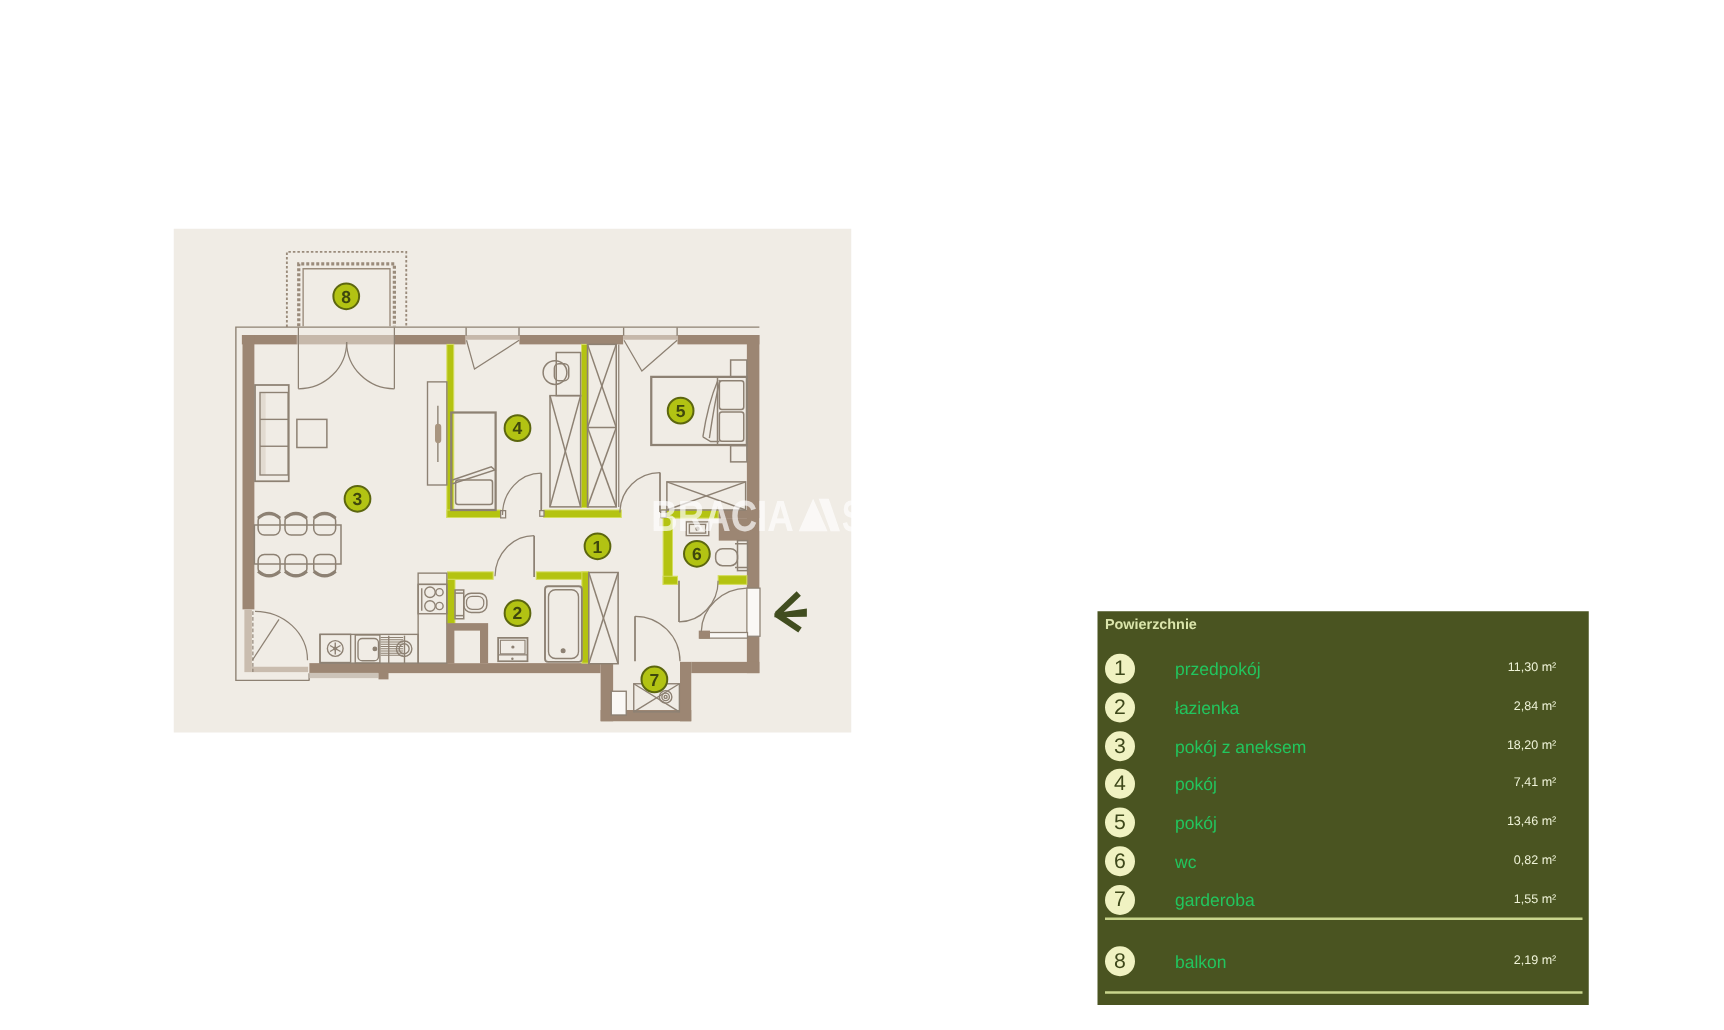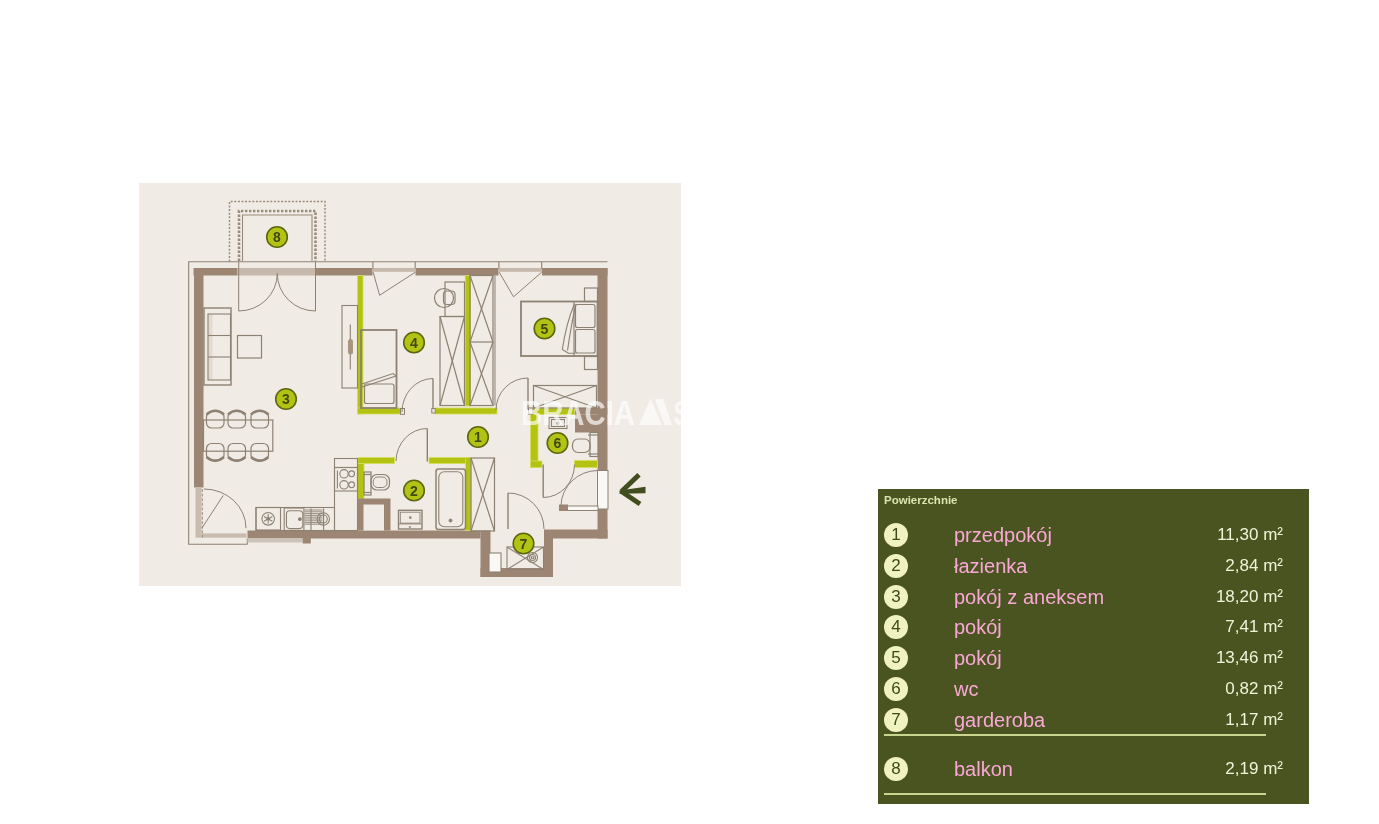--- a/index.html
+++ b/index.html
@@ -1,24 +1,24 @@
 <!DOCTYPE html>
 <html><head>
 <meta charset="utf-8">
 <style>
   html,body{margin:0;padding:0;background:#ffffff;font-family:"Liberation Sans",sans-serif;}
   #page{position:relative;width:1379px;height:824px;overflow:hidden;background:#ffffff;}
   #planbg{position:absolute;left:139px;top:183px;width:542px;height:403px;background:#f0ece5;}
   svg{position:absolute;left:0;top:0;}
-  #panel{position:absolute;left:878px;top:489px;width:431px;height:315px;background:#4a5421;}
+  #panel{position:absolute;left:878px;top:489px;width:393px;height:315px;background:#4a5421;}
   #panel .title{position:absolute;left:6px;top:5px;font-size:11.5px;font-weight:bold;color:#dbe5ab;}
   #panel .row{position:absolute;left:0;width:100%;height:24px;}
   #panel .badge{position:absolute;left:6px;top:0;width:24px;height:24px;border-radius:50%;background:#f0f2c2;color:#3e481b;font-size:17px;font-weight:normal;text-align:center;line-height:24px;}
-  #panel .lab{position:absolute;left:76px;top:0;line-height:24px;font-size:20px;color:#f9a8d4;}
-  #panel .val{position:absolute;right:26px;top:0;line-height:24px;font-size:17px;color:#eff3d8;}
+  #panel .lab{position:absolute;left:62px;top:0;line-height:24px;font-size:14px;color:#22c55e;}
+  #panel .val{position:absolute;right:26px;top:0;line-height:24px;font-size:10px;color:#eff3d8;}
   #panel .sep{position:absolute;left:6px;width:382px;height:2px;background:#c9d58d;}
 </style>
 </head>
 <body>
 <div id="page">
 
 <div id="planbg"></div>
 <svg width="1379" height="824" viewBox="0 0 1379 824">
 
 <g stroke="#9a8b7b" fill="none">
@@ -425,21 +425,21 @@
 
   <div class="row" style="top:188px">
         <span class="badge">6</span>
         <span class="lab">wc</span>
         <span class="val">0,82 m²</span>
       </div>
 
   <div class="row" style="top:218.5px">
         <span class="badge">7</span>
         <span class="lab">garderoba</span>
-        <span class="val">1,17 m²</span>
+        <span class="val">1,55 m²</span>
       </div>
 
   <div class="sep" style="top:245px"></div>
 
   <div class="row" style="top:267.5px">
         <span class="badge">8</span>
         <span class="lab">balkon</span>
         <span class="val">2,19 m²</span>
       </div>
 

